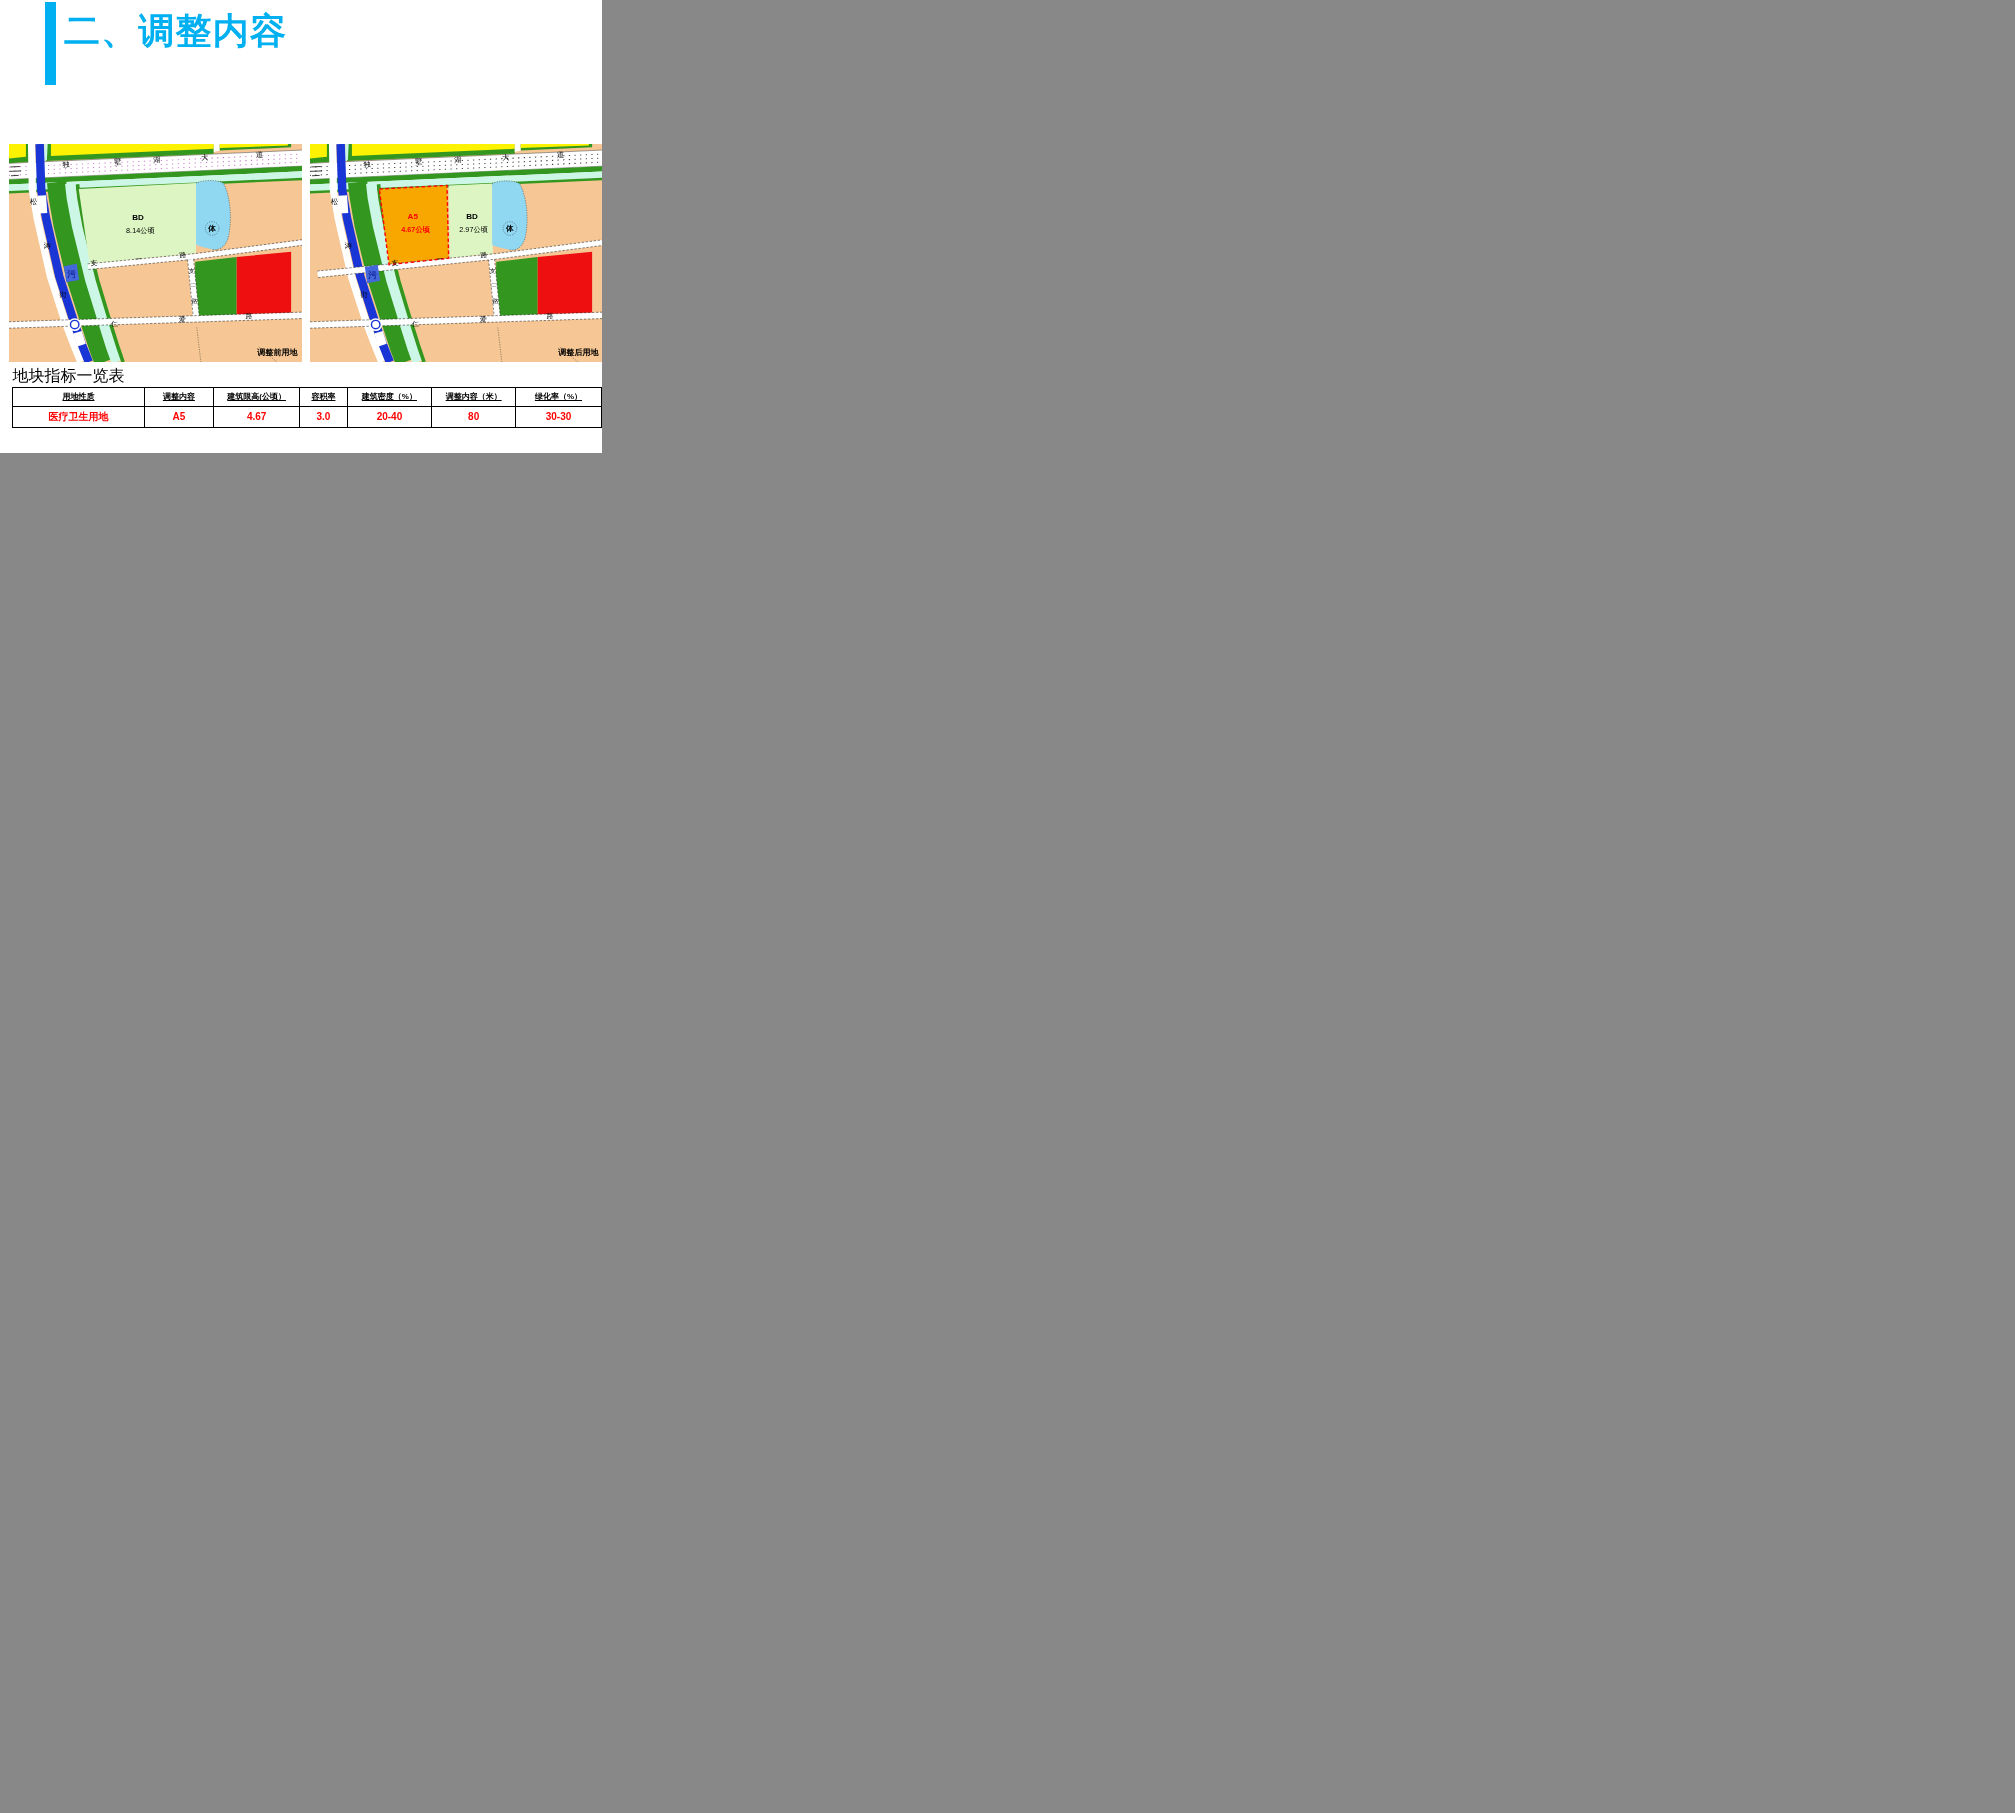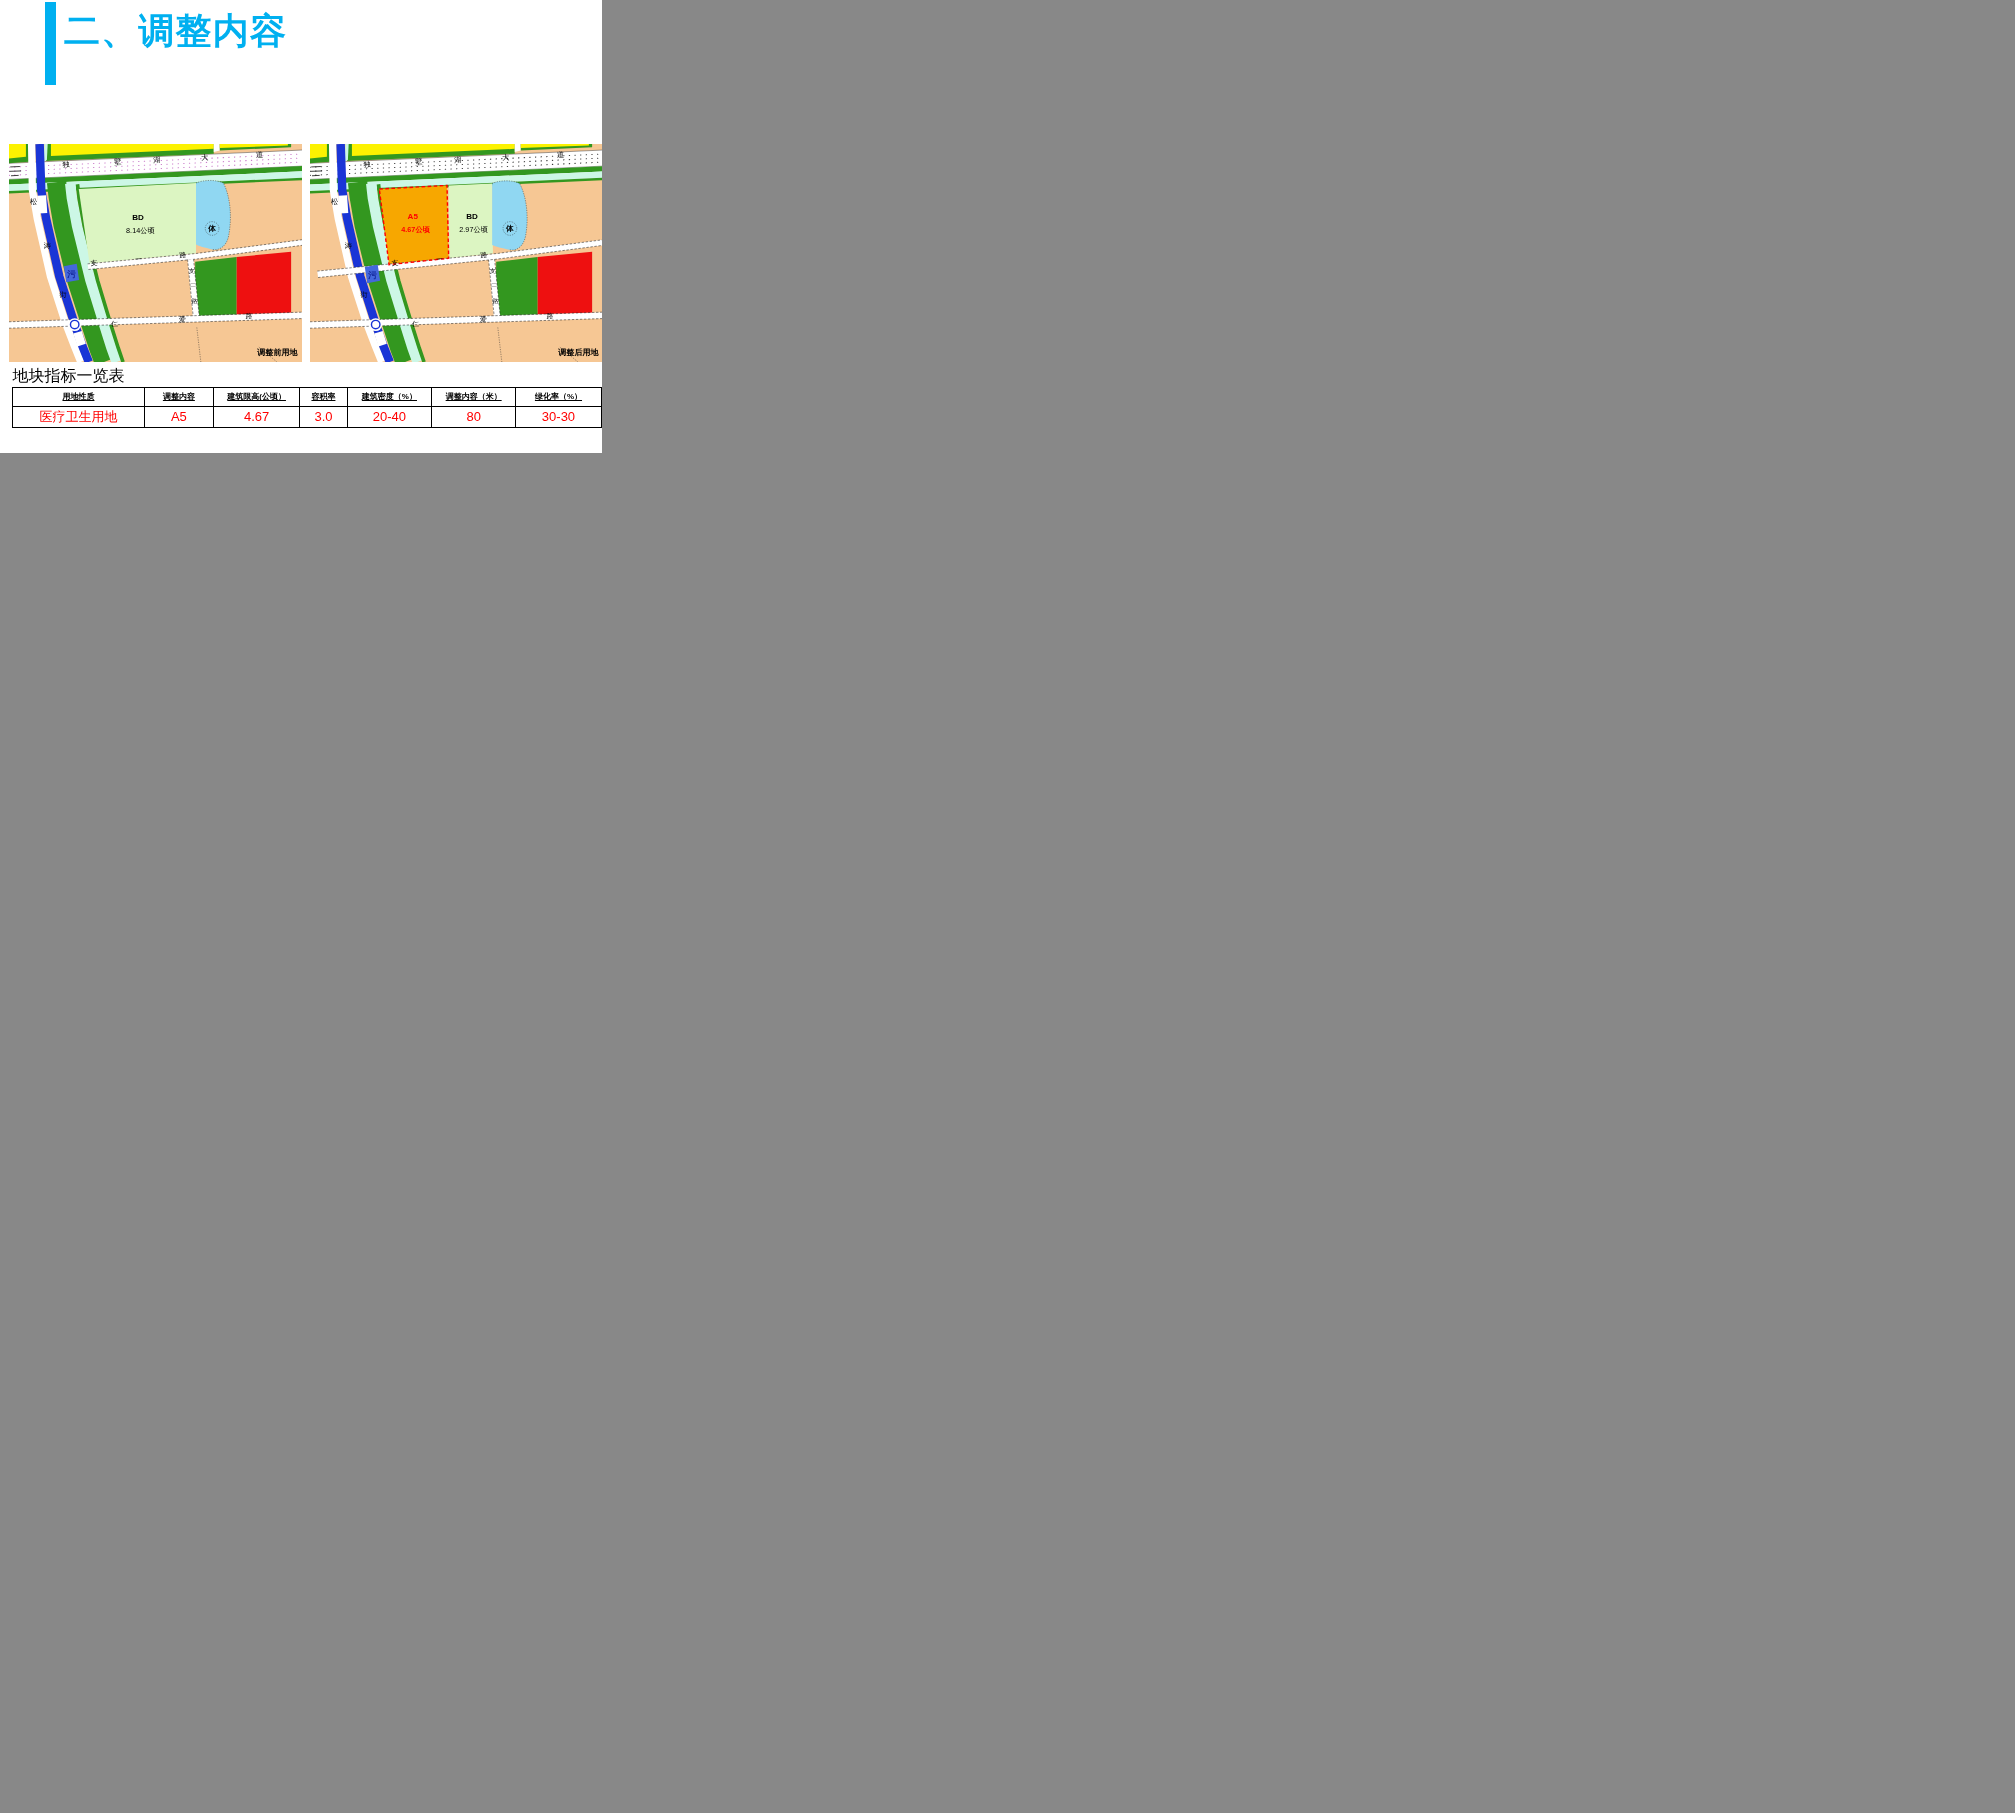--- a/index.html
+++ b/index.html
@@ -22,21 +22,21 @@
   table.indicators{
     position:absolute;left:12px;top:387px;width:590px;
     border-collapse:collapse;table-layout:fixed;background:#fff;
     border:1.6px solid #000;
   }
   table.indicators th,table.indicators td{
     border:1.2px solid #000;text-align:center;vertical-align:middle;padding:0;
   }
   table.indicators th{height:17.7px;font-size:8px;font-weight:700;color:#000;}
   table.indicators thead th{border-bottom:1.6px solid #000;text-decoration:underline;}
-  table.indicators td{height:20px;font-size:13px;color:var(--value-red);}
+  table.indicators td{height:20px;font-size:10px;color:var(--value-red);font-weight:bold;}
   
   .f-peach{fill:var(--peach);} .f-yellow{fill:var(--yellow);} .f-green{fill:var(--green);}
   .f-cyan{fill:var(--pale-cyan);} .f-pgreen{fill:var(--pale-green);} .f-pond{fill:var(--pond);}
   .f-red{fill:var(--red-parcel);} .f-orange{fill:var(--orange);} .f-sew{fill:var(--sewage-bg);}
   .f-road{fill:#fff;}
   .st-road{fill:none;stroke:#fff;}
   .st-canal{fill:none;stroke:var(--canal);}
   .st-green{fill:none;stroke:var(--green);}
   .st-cyan{fill:none;stroke:var(--pale-cyan);}
   .edge{fill:none;stroke:#1a1a1a;stroke-width:1.3;stroke-dasharray:6 4;}

